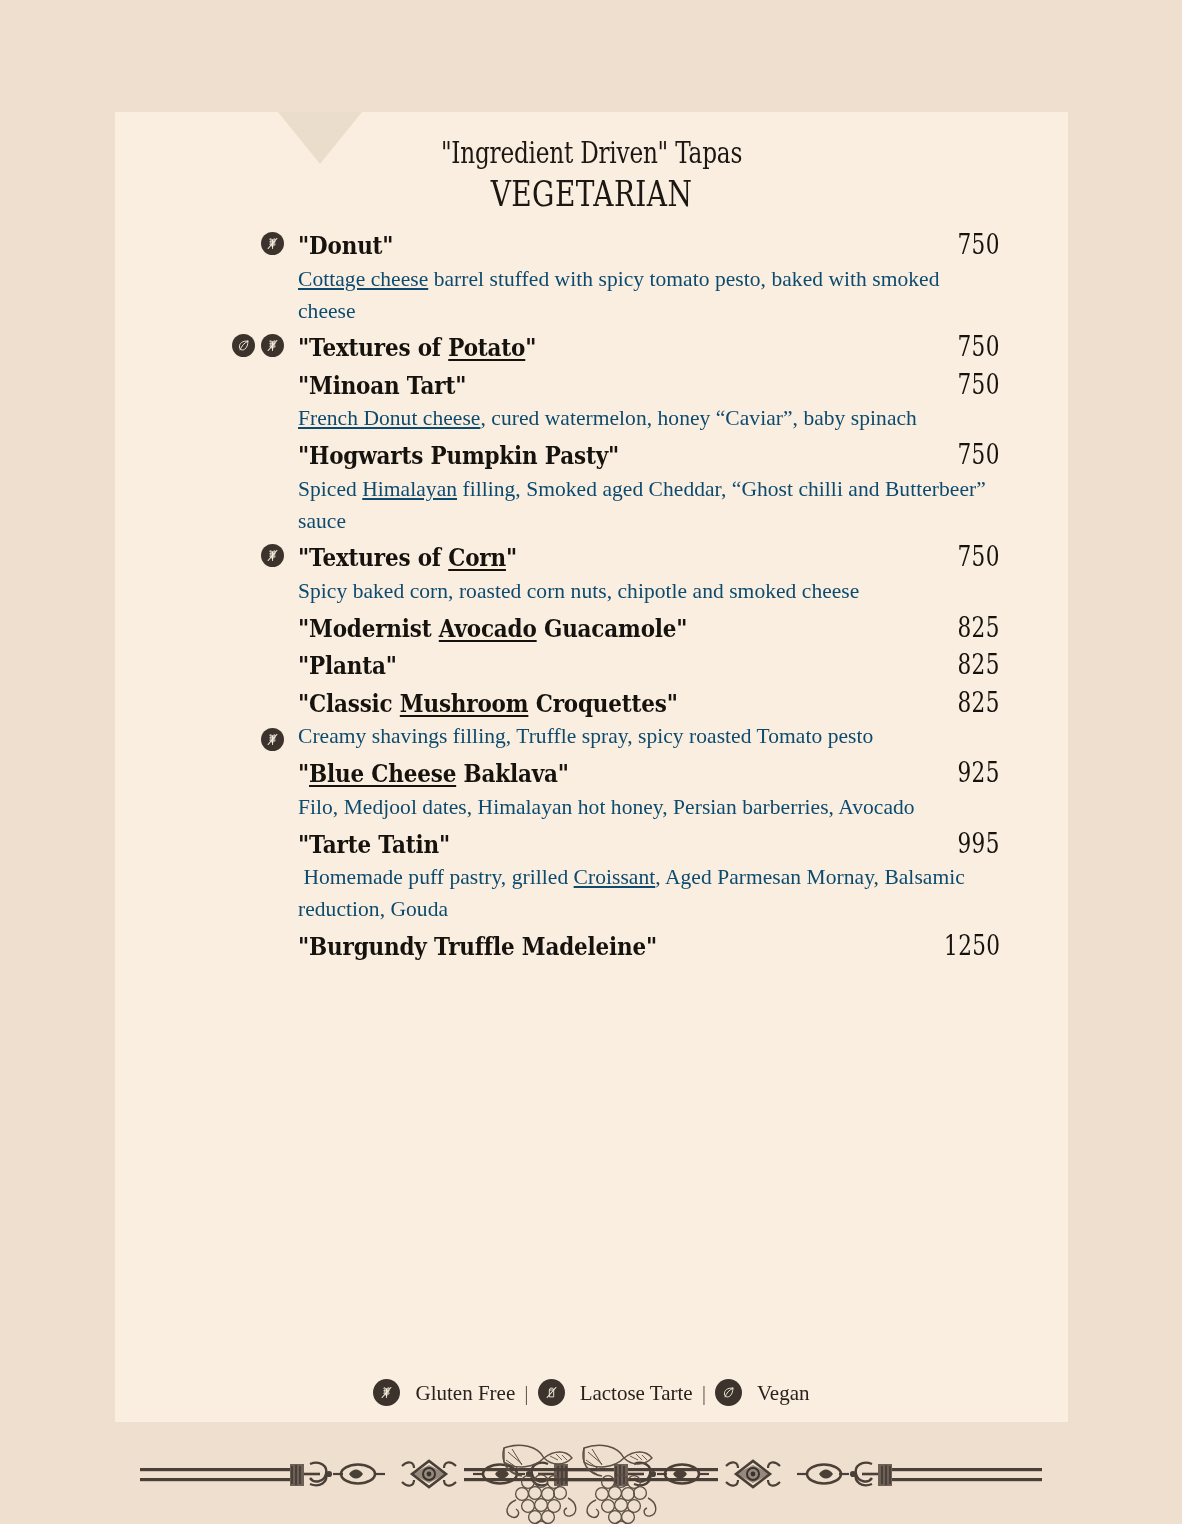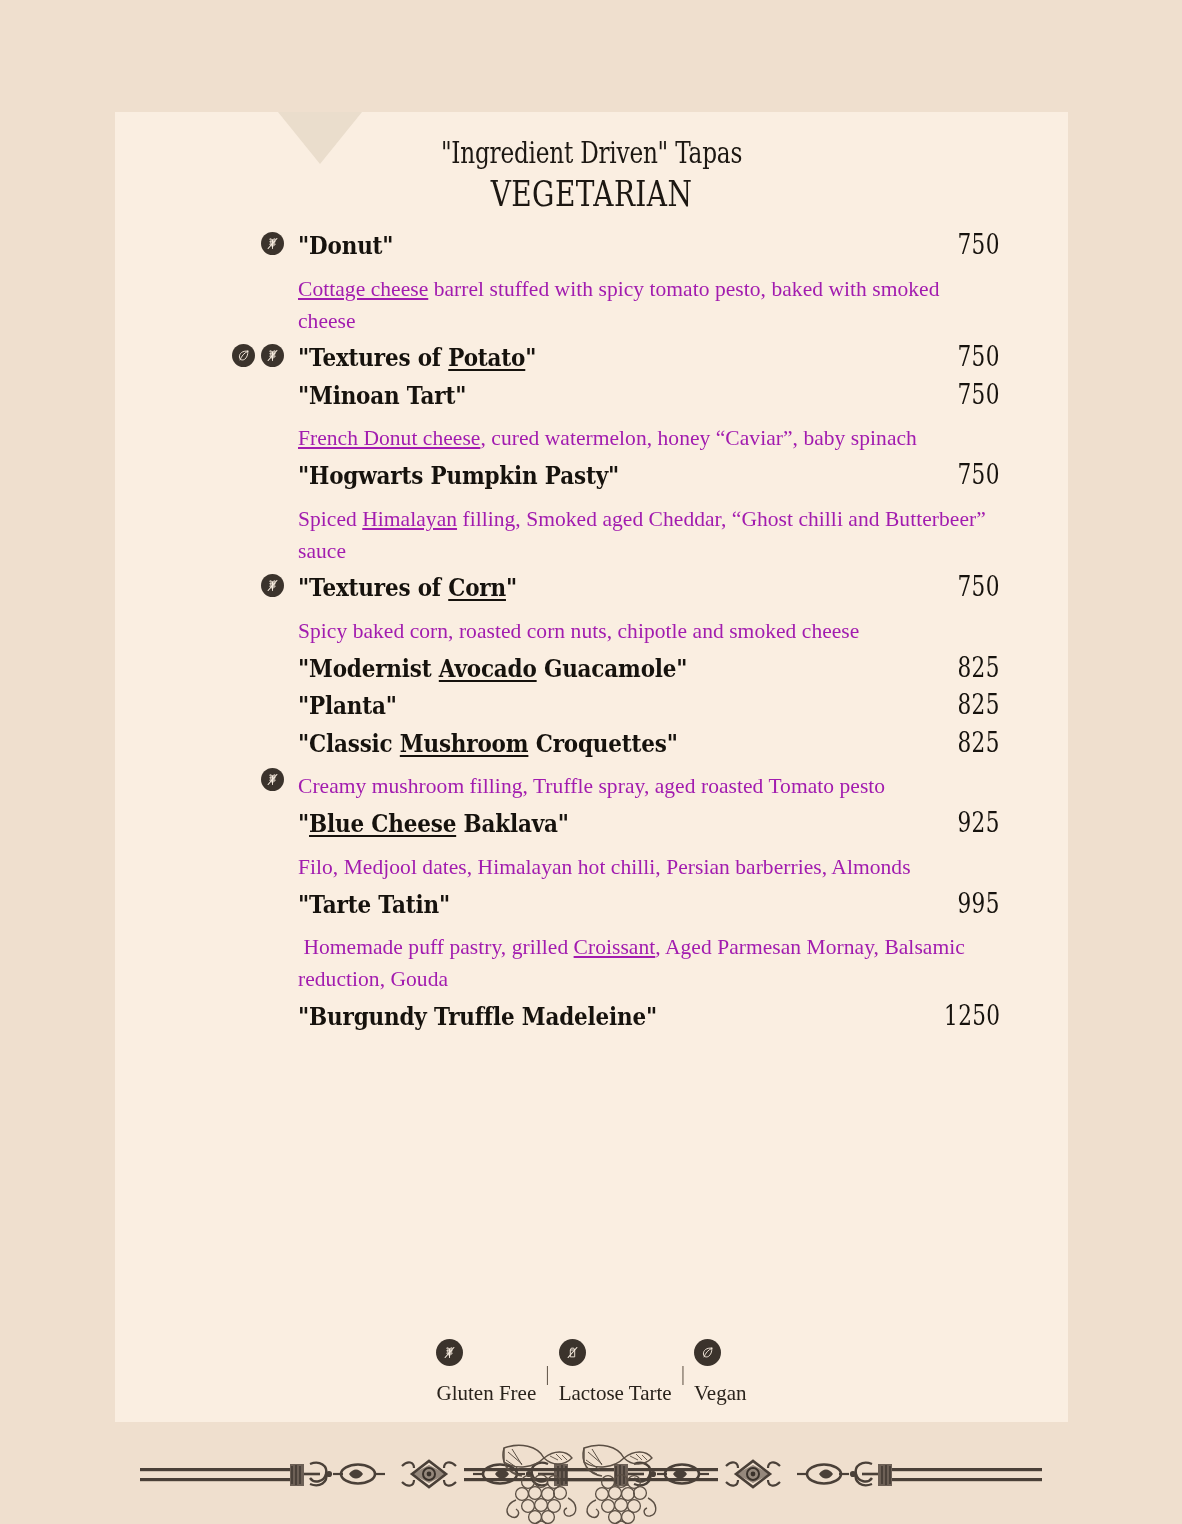--- a/index.html
+++ b/index.html
@@ -103,23 +103,23 @@
     color: #16120d;
     line-height: 1.28;
     letter-spacing: 0.4px;
     transform: scaleX(0.80);
     transform-origin: right center;
     white-space: nowrap;
   }
   .item-desc {
     font-family: "Liberation Serif", serif;
     font-size: 21.5px;
-    color: #a21caf;
+    color: #0c4a6e;
     line-height: 1.48;
-    margin-top: 11px;
+    margin-top: 1px;
     letter-spacing: 0.05px;
     max-width: 700px;
   }
   .item-desc u {
     text-decoration: underline;
     text-underline-offset: 2px;
   }
 
   
   .badges {
@@ -156,23 +156,22 @@
     display: flex;
     align-items: center;
     justify-content: center;
     gap: 0;
     font-family: "Liberation Serif", serif;
     font-size: 21px;
     color: #2a231c;
   }
   .legend-entry {
     display: inline-flex;
-    align-items: flex-start;
+    align-items: flex-end;
     gap: 15px;
-    flex-direction: column;
   }
   .legend .badge {
     width: 27px;
     height: 27px;
   }
   .legend-sep {
     margin: 0 9px;
     color: #6b5f52;
     font-size: 22px;
   }
@@ -319,29 +318,29 @@
         <path d="M12 16 c3.2 0 4.2 -2.2 4.2 -3.4 c-2.6 -0.4 -4.2 1.4 -4.2 3.4z"></path>
         <path d="M19 4 L5 20" stroke-width="1.8"></path>
       </g>
             </svg>
           </span>
         </span>
     <div class="item-head">
       <span class="item-name">"Classic <u>Mushroom</u> Croquettes"</span>
       <span class="item-price">825</span>
     </div>
-    <div class="item-desc">Creamy mushroom filling, Truffle spray, aged roasted Tomato pesto</div>
+    <div class="item-desc">Creamy shavings filling, Truffle spray, spicy roasted Tomato pesto</div>
   </li>
       <li class="item">
 
     <div class="item-head">
       <span class="item-name">"<u>Blue Cheese</u> Baklava"</span>
       <span class="item-price">925</span>
     </div>
-    <div class="item-desc">Filo, Medjool dates, Himalayan hot chilli, Persian barberries, Almonds</div>
+    <div class="item-desc">Filo, Medjool dates, Himalayan hot honey, Persian barberries, Avocado</div>
   </li>
       <li class="item">
 
     <div class="item-head">
       <span class="item-name">"Tarte Tatin"</span>
       <span class="item-price">995</span>
     </div>
     <div class="item-desc">&nbsp;Homemade puff pastry, grilled <u>Croissant</u>, Aged Parmesan Mornay, Balsamic reduction, Gouda</div>
   </li>
       <li class="item">

